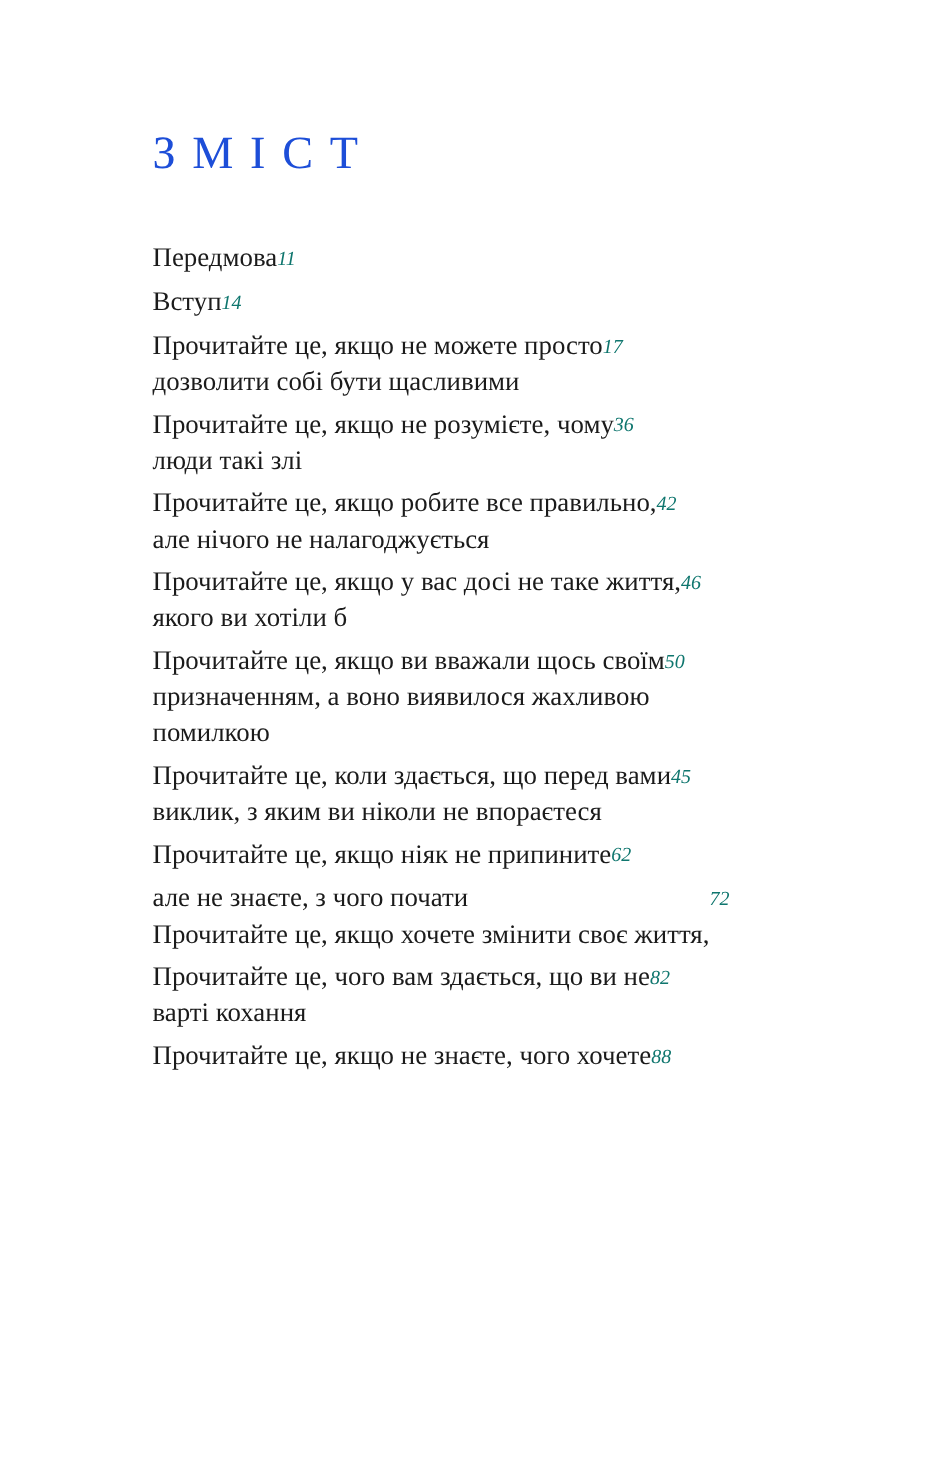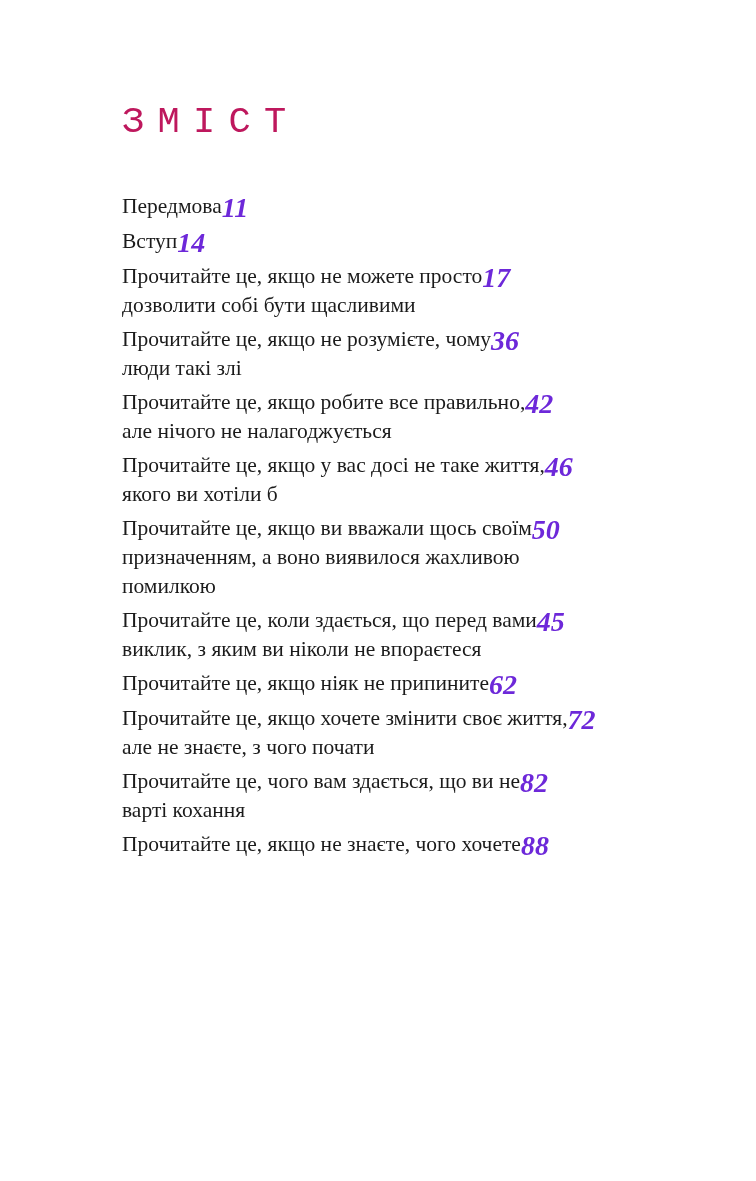--- a/index.html
+++ b/index.html
@@ -19,47 +19,45 @@
     color: #1b1b1b;
     overflow: hidden;
   }
   .title {
     margin: 0;
     padding-top: 10px;
     font-size: 37px;
     font-weight: 500;
     line-height: 1;
     letter-spacing: 0.36em;
-    color: #be185d;
-    font-family: Liberation Mono, monospace;
+    color: #1d4ed8;
   }
   .entries {
     margin-top: 51px;
   }
   .row {
     display: flex;
     justify-content: flex-start;
     align-items: flex-start;
     margin-bottom: 5px;
   }
   .row.gap {
   }
   .label {
     font-size: 21.5px;
     line-height: 29px;
     max-width: 470px;
   }
   .num {
-    font-size: 28px;
+    font-size: 16px;
     line-height: 29px;
     font-style: italic;
     white-space: nowrap;
     padding-top: 1px;
-    color: #6d28d9;
-    font-weight: bold;
+    color: #0f766e;
   }
 </style>
 </head>
 <body>
 
 <div class="page">
   <h1 class="title">ЗМІСТ</h1>
   <div class="entries" id="entries">
   <div class="row">
     <div class="label">
@@ -127,22 +125,22 @@
 
   <div class="row">
     <div class="label">
           <div>Прочитайте це, якщо ніяк не припините</div>
         </div>
     <div class="num">62</div>
   </div>
 
   <div class="row">
     <div class="label">
+          <div>але не знаєте, з чого почати</div>
           <div>Прочитайте це, якщо хочете змінити своє життя,</div>
-          <div>але не знаєте, з чого почати</div>
         </div>
     <div class="num">72</div>
   </div>
 
 
   <div class="row">
     <div class="label">
           <div>Прочитайте це, чого вам здається, що ви не</div>
           <div>варті кохання</div>
         </div>

